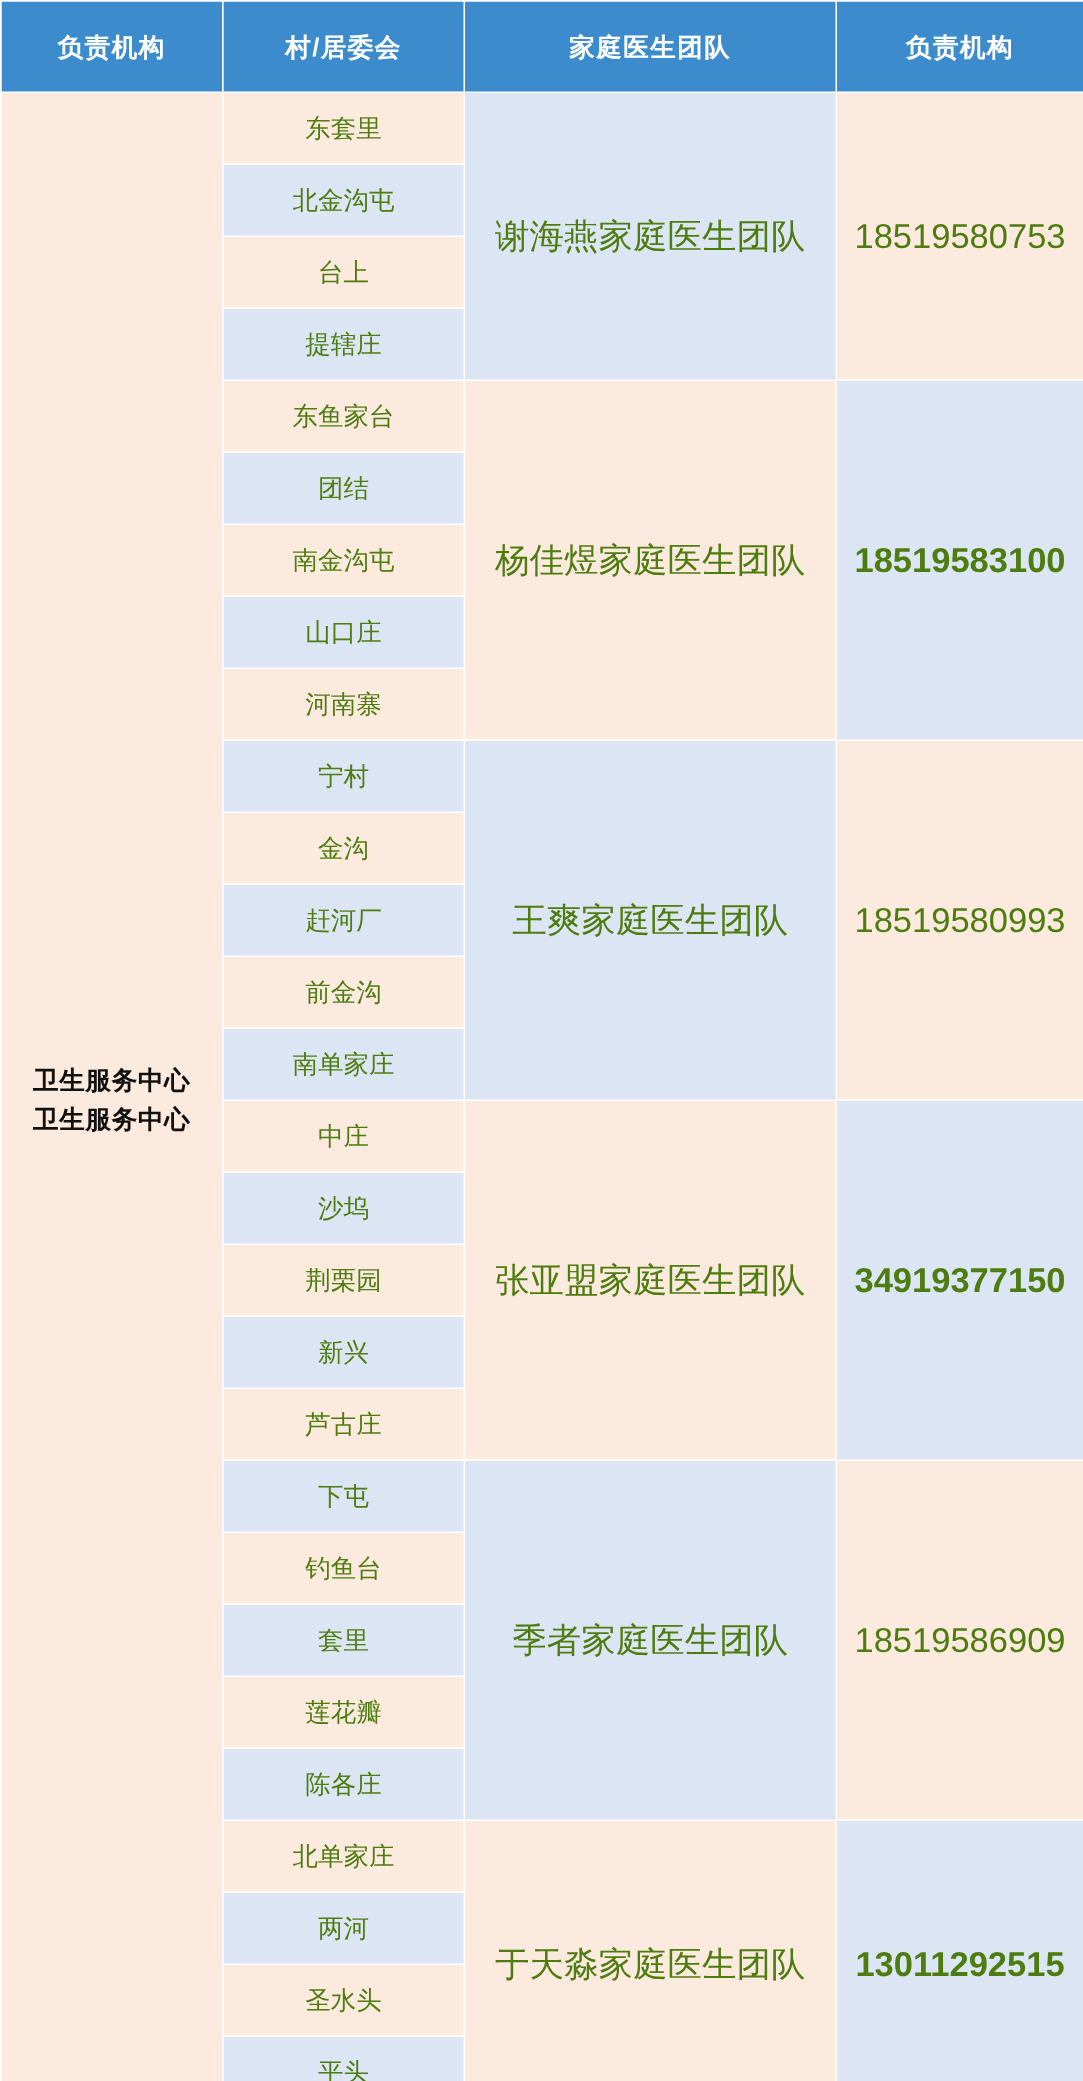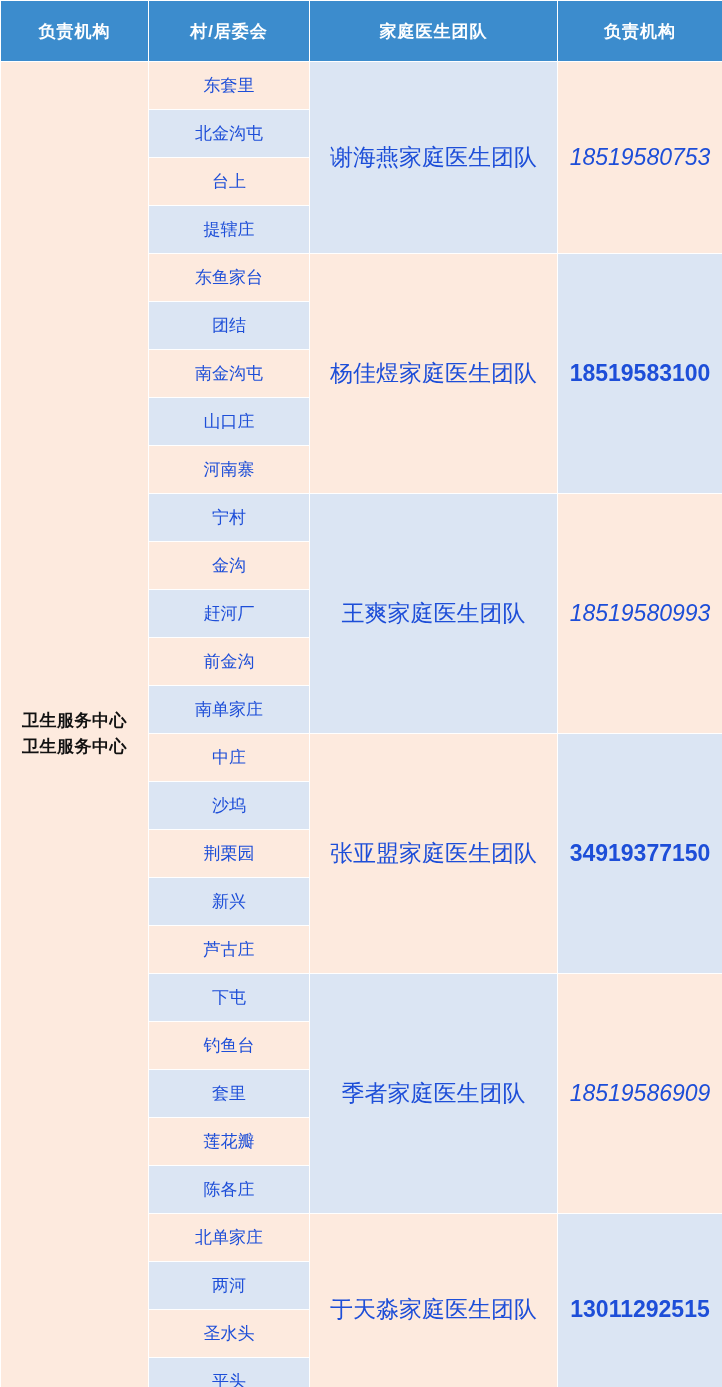--- a/index.html
+++ b/index.html
@@ -32,38 +32,38 @@
   }
   .col-org   { width: 148px; }
   .col-vill  { width: 161px; }
   .col-team  { width: 248px; }
   .col-phone { width: 165px; }
 
   td {
     text-align: center;
     vertical-align: middle;
     font-size: 17px;
-    color: #1d4ed8;
+    color: #4d7c0f;
     height: 47px;
   }
   td.org-cell {
     background: #fdeade;
     font-weight: bold;
     font-size: 17px;
     line-height: 1.5;
     color: #111;
     letter-spacing: 0.5px;
   }
   td.village-odd  { background: #fdeade; }
   td.village-even { background: #dbe5f3; }
 
   td.team-a  { background: #dbe5f3; }
   td.team-b  { background: #fdeade; }
   td.phone-a { background: #dbe5f3; font-weight: bold; }
-  td.phone-b { background: #fdeade; font-style: italic; }
+  td.phone-b { background: #fdeade; }
   td.phone-cell, td.team-cell { font-size: 23px; }
 </style>
 </head>
 <body>
 
 <table class="data-table">
   <colgroup>
     <col class="col-org">
     <col class="col-vill">
     <col class="col-team">

